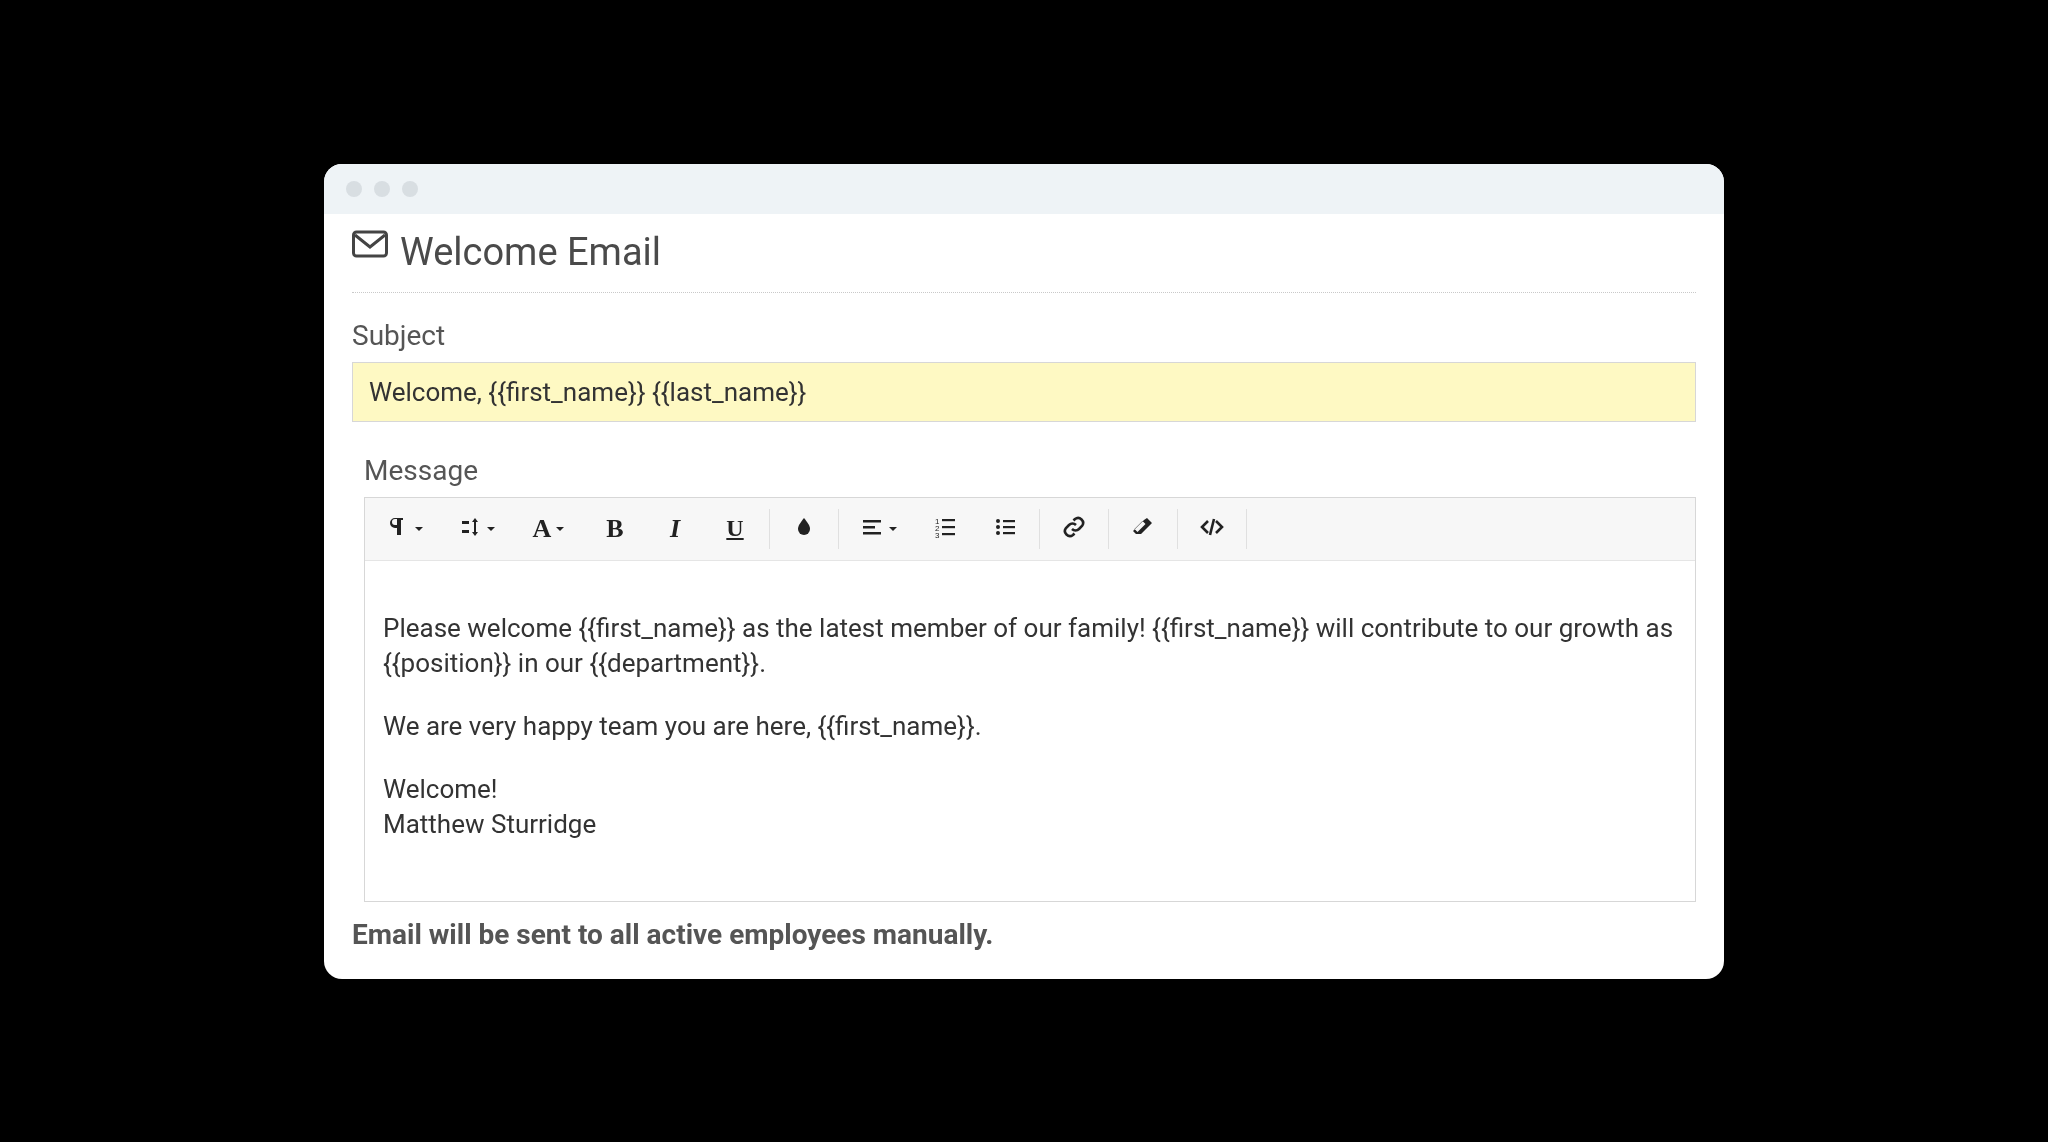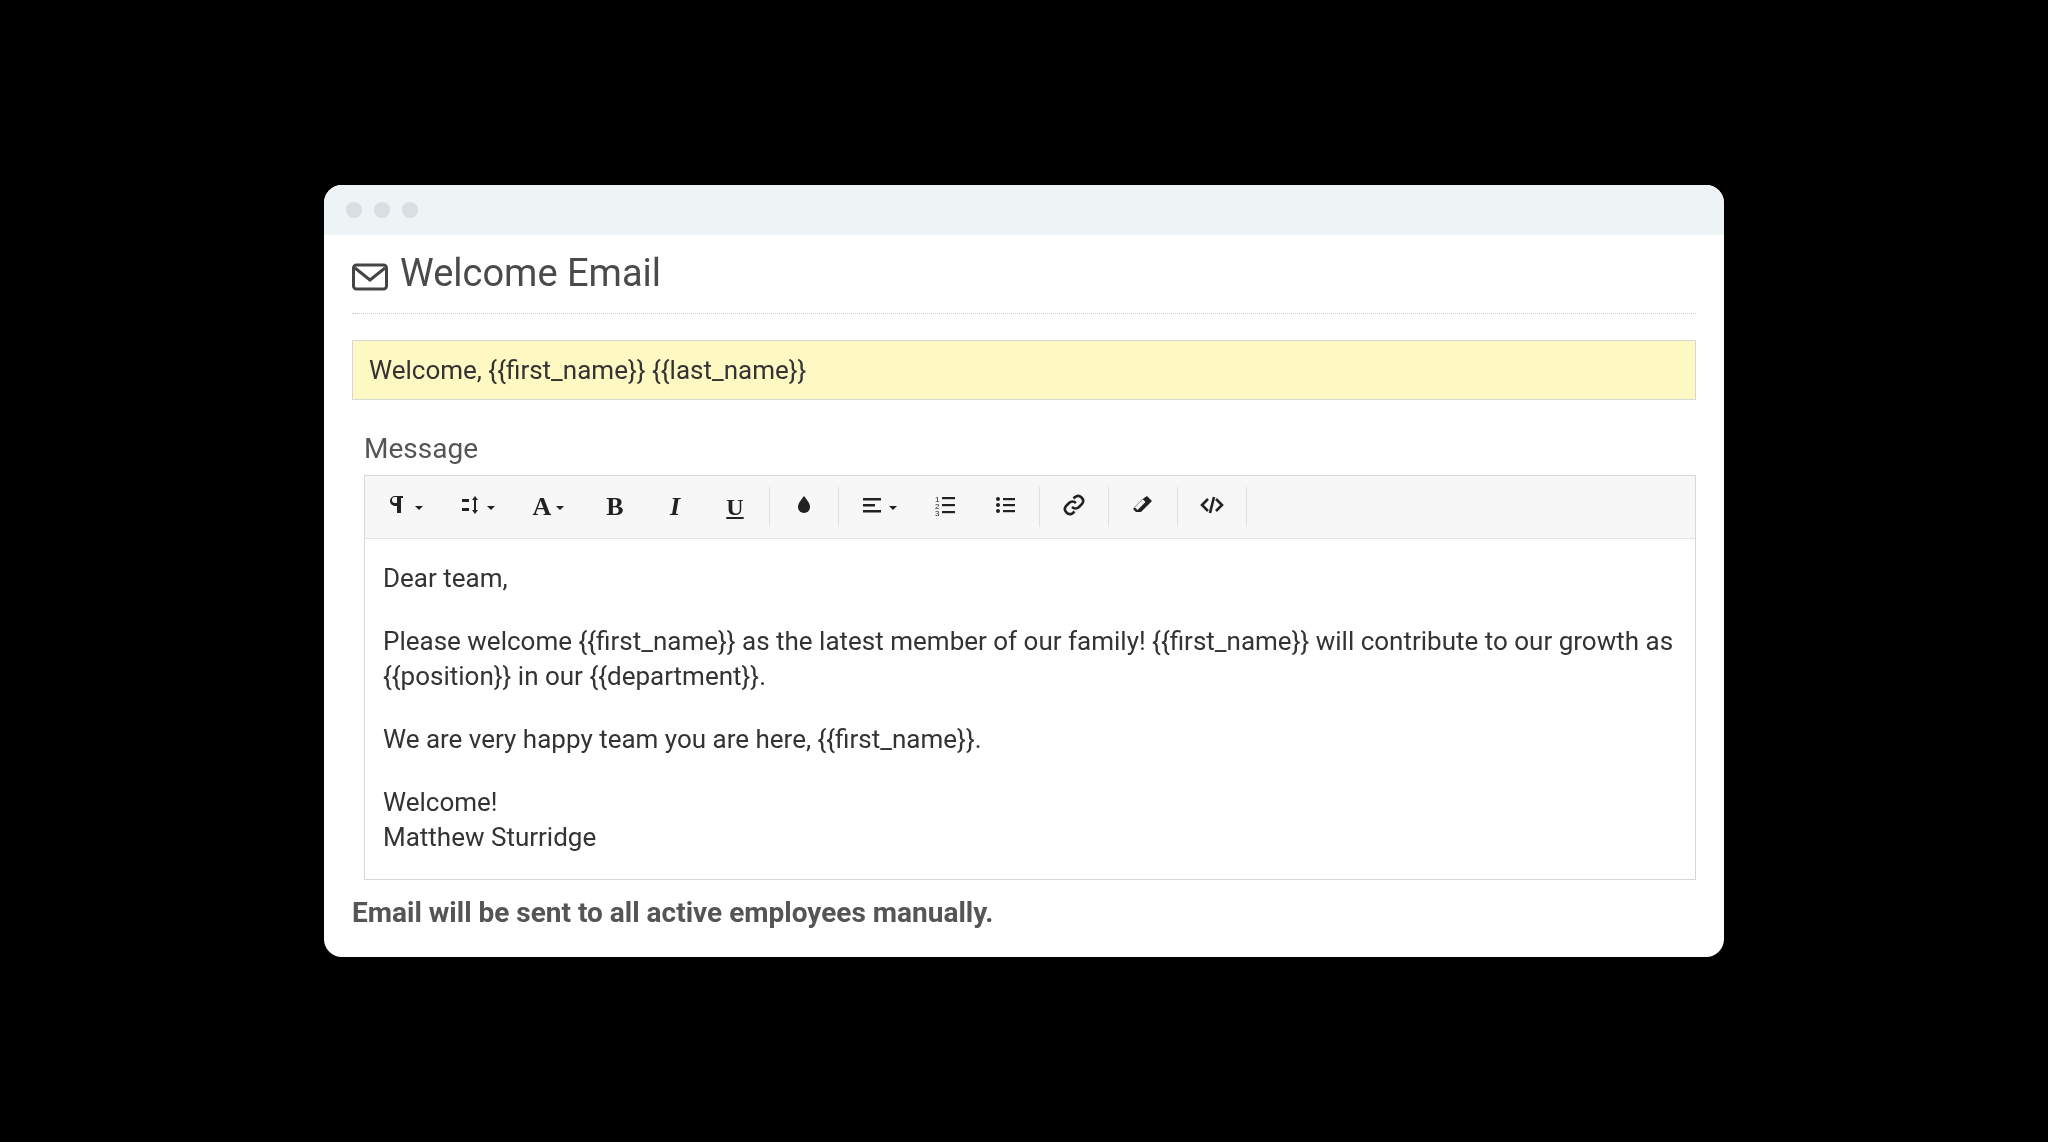--- a/index.html
+++ b/index.html
@@ -24,21 +24,21 @@
       background: #eef3f6;
       display: flex;
       align-items: center;
       padding: 0 22px;
       gap: 12px;
     }
     .traffic { width: 16px; height: 16px; border-radius: 50%; background: #d8dee2; }
     .content { padding: 10px 28px 28px 28px; }
     .page-title {
       display: flex;
-      align-items: flex-end;
+      align-items: flex-start;
       gap: 12px;
       padding: 6px 0 18px 0;
       border-bottom: 1px dotted #c9c9c9;
       margin-bottom: 26px;
     }
     .page-title .icon-env { width: 36px; height: 28px; stroke: #444; fill:none; stroke-width:2; }
     .page-title h1 { font-size: 38px; font-weight: 400; color: #4a4a4a; }
     .field-label { font-size: 28px; color: #555; margin-bottom: 10px; font-weight: 400; }
     .input-box {
       width: 100%;
@@ -111,20 +111,21 @@
       <span>
         <svg class="icon-env" viewBox="0 0 24 18">
             <rect x="1" y="1" width="22" height="16" rx="2"></rect>
             <path d="M2 3 L12 11 L22 3"></path>
           </svg>
       </span>
       <h1>Welcome Email</h1>
     </div>
 
     <div>
+      <div class="field-label">Subject</div>
       <input class="input-box" type="text" value="Welcome, {{first_name}} {{last_name}}" style="">
     </div>
 
     <div class="msg-block">
       <div class="field-label">Message</div>
       <div class="editor">
         <div class="toolbar">
 
           <div class="tbtn wide" title="paragraph-format">
             <span><svg viewBox="0 0 24 24" fill="currentColor">
@@ -229,21 +230,20 @@
                   <polyline points="8 6 2 12 8 18"></polyline>
                   <polyline points="16 6 22 12 16 18"></polyline>
                   <line x1="14" y1="4" x2="10" y2="20"></line>
                 </svg></span>
           </div>
 
           <div class="sep"></div>
         </div>
 
         <div class="ed-body" contenteditable="true" style="">
-          <p>Dear team,</p>
           <div class="gap"></div>
           <p>Please welcome {{first_name}} as the latest member of our family! {{first_name}} will contribute to our growth as {{position}} in our {{department}}.</p>
           <div class="gap"></div>
           <p>We are very happy team you are here, {{first_name}}.</p>
           <div class="gap"></div>
           <p>Welcome!</p>
           <p>Matthew Sturridge</p>
         </div>
       </div>
     </div>

